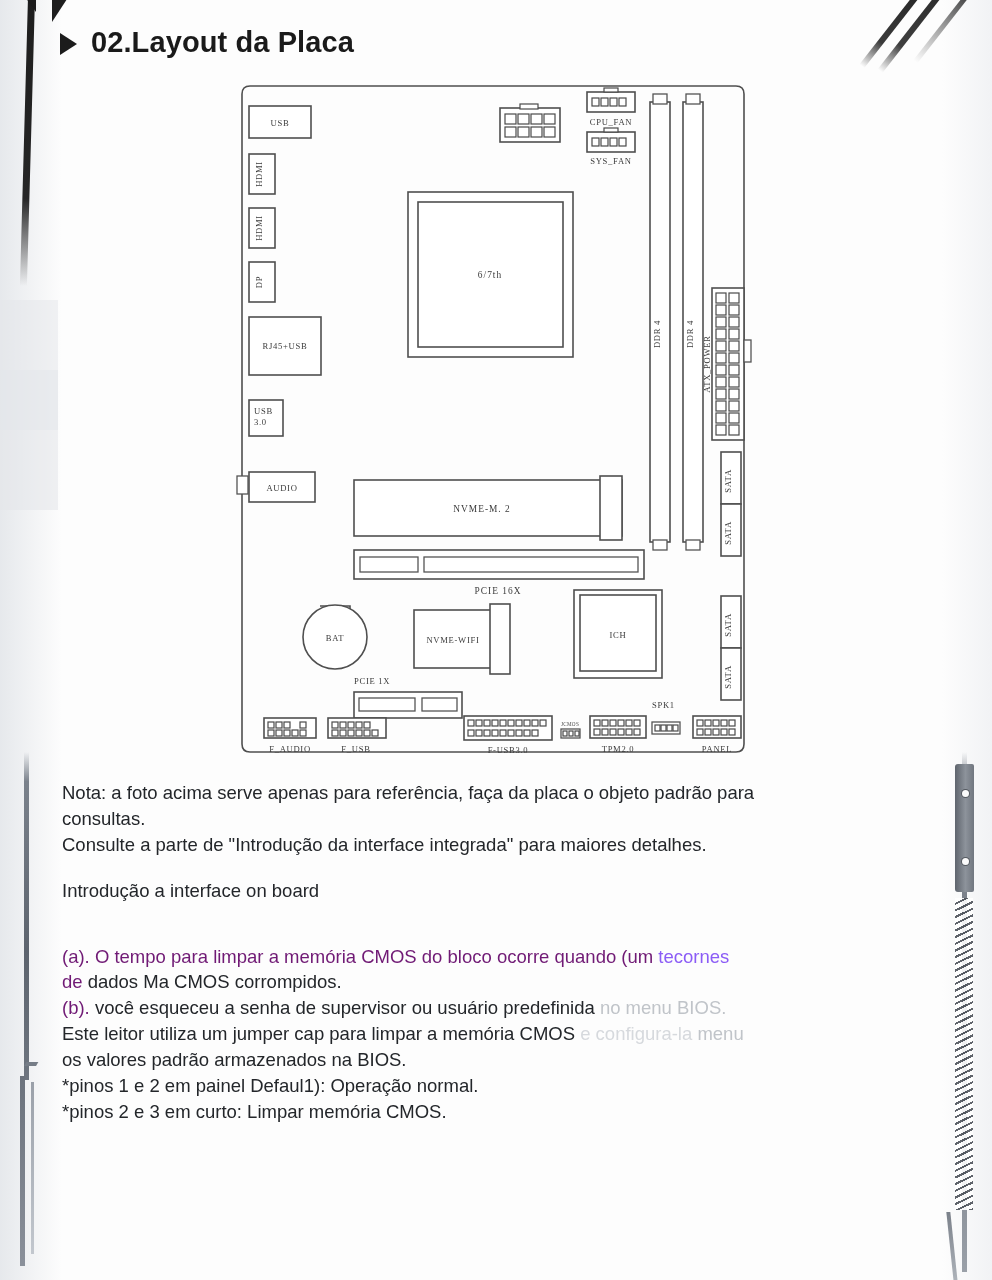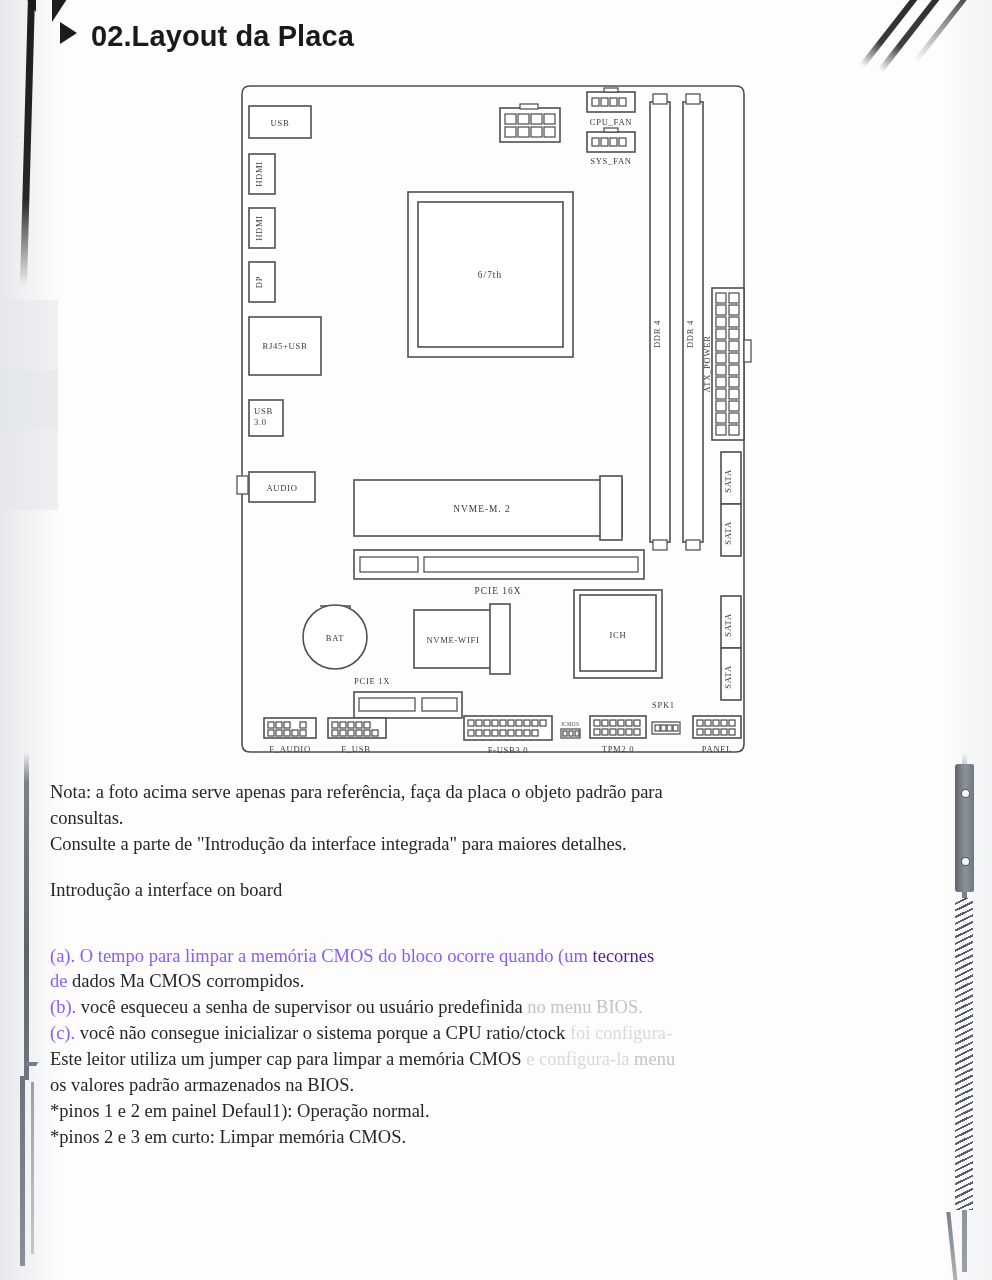--- a/index.html
+++ b/index.html
@@ -106,22 +106,22 @@
     opacity:.9;
   }
   .deco-br-tail {
     left:950px; top:1212px; width:4px; height:70px;
     background:linear-gradient(to bottom,#7b818a,#aeb3ba);
     transform:skewX(6deg);
   }
 
   
   .heading {
-    position:absolute; left:60px; top:20px;
-    display:flex; align-items:flex-start; gap:14px;
+    position:absolute; left:60px; top:26px;
+    display:flex; align-items:center; gap:14px;
   }
   .tri-icon {
     width:0;height:0;
     border-left:17px solid #1c1c1c;
     border-top:11px solid transparent;
     border-bottom:11px solid transparent;
     margin-top:2px;
   }
   .heading h1 {
     margin:0; font-size:29px; font-weight:bold;
@@ -130,33 +130,32 @@
 
   
   #board-wrap {
     position:absolute; left:232px; top:82px;
     width:522px; height:680px;
   }
   #board-svg { display:block; width:522px; height:680px; }
 
   
   .body-text {
-    position:absolute; left:50px; top:780px;
+    position:absolute; left:62px; top:780px;
     width:884px;
     font-size:18.5px;
     line-height:1.40;
     color:#23262a;
-    font-family:Liberation Serif, serif;
   }
   .body-text p { margin:0 0 0 0; }
   .gap { height:20px; }
-  .fade-1 { color:#4c1d95; }
+  .fade-1 { color:#8b5cf6; }
   .fade-2 { color:#c0c4c9;margin-top:40px; }
   .fade-3 { color:#d6d9dd; }
-  .dim { color:#8b5cf6; }
+  .dim { color:#701a75; }
   .lead-dim { color:#9aa0a6; }
 </style>
 </head>
 <body>
 
 <div class="page-bg"></div>
 <div class="scanband" style="top:300px;height:70px;opacity:.5;"></div>
 <div class="scanband" style="top:370px;height:60px;opacity:.75;"></div>
 <div class="scanband" style="top:430px;height:80px;opacity:.55;"></div>
 
@@ -497,21 +496,20 @@
   <div class="gap"></div>
 
 
   <div class="gap"></div>
 
   <p><span class="dim">(a). O tempo para limpar a memória CMOS do bloco ocorre quando (um </span><span class="fade-1">tecornes</span></p>
   <p><span class="dim">de</span><span> dados Ma CMOS corrompidos.</span></p>
 
   <p><span class="dim">(b).</span><span> você esqueceu a senha de supervisor ou usuário predefinida </span><span class="fade-2">no menu BIOS.</span></p>
 
-  <p><span class="dim">(c).</span><span> você não consegue inicializar o sistema porque a CPU ratio/ctock </span><span class="fade-3">foi configura-</span></p>
 
 
   <p><span>Este leitor utiliza um jumper cap para limpar a memória CMOS </span><span class="fade-3">e configura-la</span><span class="fade-2"> menu</span></p>
   <p>os valores padrão armazenados na BIOS.</p>
 
   <p>*pinos 1 e 2 em painel Defaul1): Operação normal.</p>
   <p>*pinos 2 e 3 em curto: Limpar memória CMOS.</p>
 </div>
 
 </body></html>

